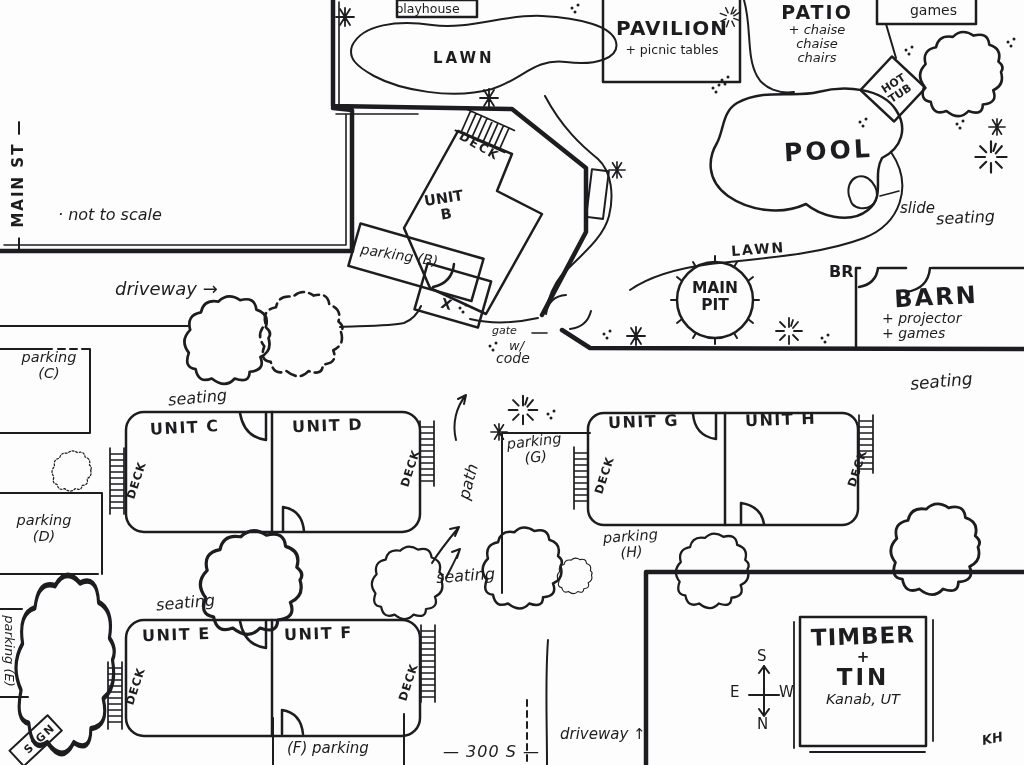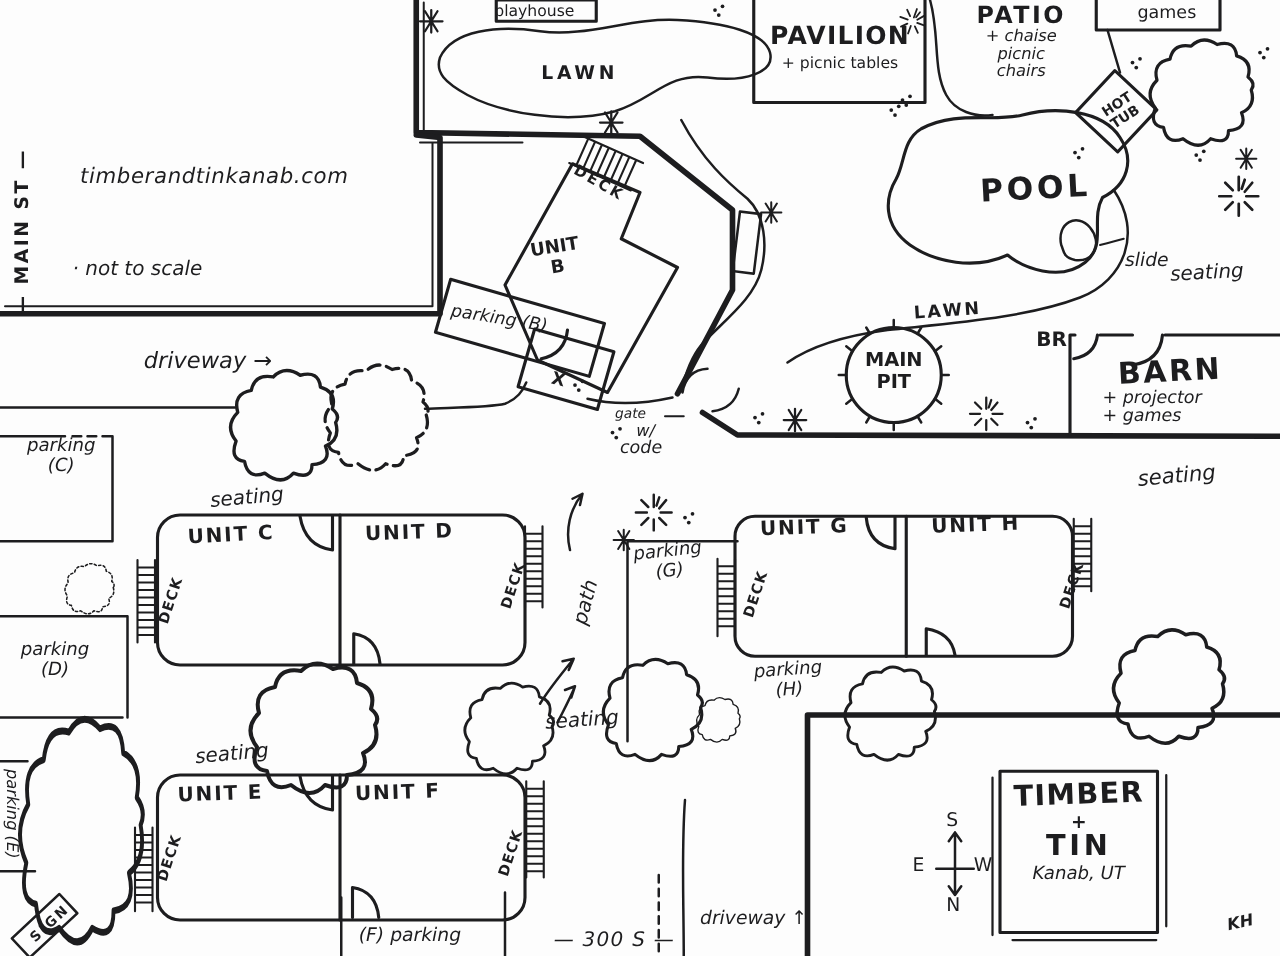--- a/index.html
+++ b/index.html
@@ -189,39 +189,38 @@
     </g>
 
     <g stroke-width="2">
       <g transform="rotate(-43 36 741)">
             <rect x="10" y="730" width="52" height="21"></rect>
           </g>
     </g>
   </g>
 </svg>
 
-<div class="lbl script" style="left:64px;top:132px;font-size:17px;letter-spacing:0.5px;">timberandtinkanab.com</div>
 
 <div class="lbl" style="left:-49px;top:177px;font-size:15px;letter-spacing:2px;font-weight:bold;transform:rotate(-90deg);">— MAIN ST —</div>
 
 <div class="lbl script" style="left:58px;top:206px;font-size:16px;">· not to scale</div>
 
 <div class="lbl ctr" style="left:388px;top:2px;width:79px;font-size:12.5px;">playhouse</div>
 
 <div class="lbl" style="left:433px;top:50px;font-size:15px;letter-spacing:3px;font-weight:bold;">LAWN</div>
 
 <div class="lbl ctr" style="left:605px;top:18px;width:134px;">
   <div class="print" style="font-size:20px;letter-spacing:1px;">PAVILION</div>
   <div style="font-size:12.5px;margin-top:3px;">+ picnic tables</div>
 </div>
 
 <div class="lbl ctr" style="left:780px;top:2px;width:74px;">
   <div class="print" style="font-size:19px;letter-spacing:2px;">PATIO</div>
   <div class="script" style="font-size:13px;">+ chaise</div>
-  <div class="script" style="font-size:13px;">picnic</div>
+  <div class="script" style="font-size:13px;">chaise</div>
   <div class="script" style="font-size:13px;">chairs</div>
 </div>
 
 <div class="lbl ctr" style="left:884px;top:3px;width:99px;font-size:14px;">games</div>
 
 <div class="lbl ctr print" style="left:882px;top:77px;width:30px;transform:rotate(-33deg);font-size:11px;">
   <div>HOT</div>
   <div>TUB</div>
 </div>
 

